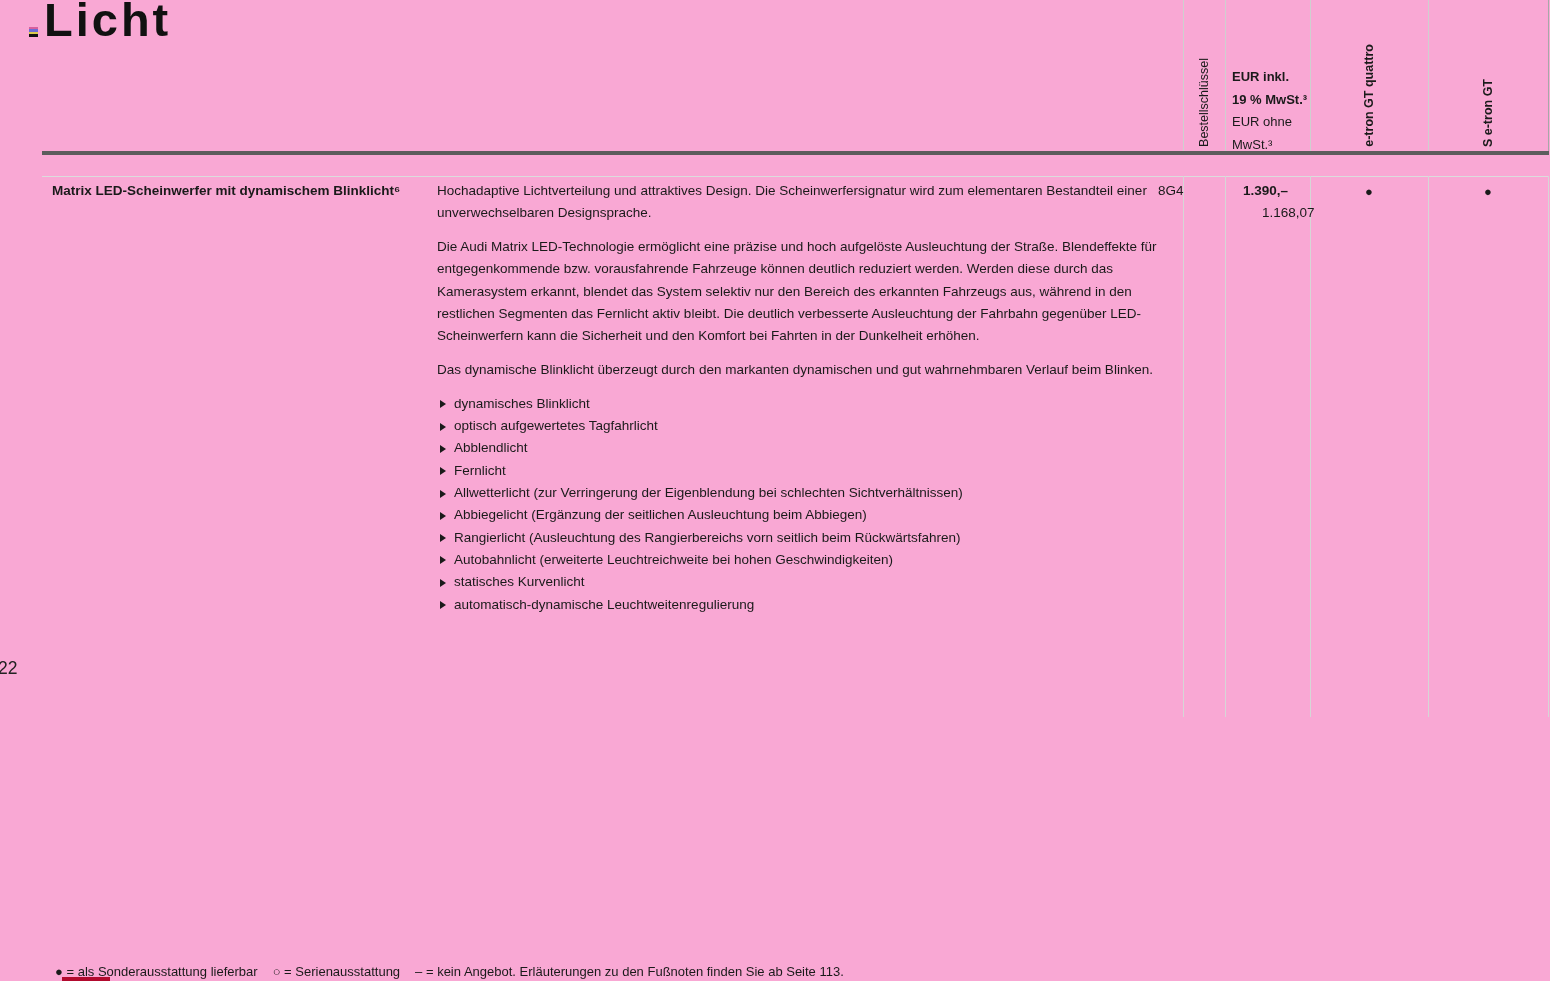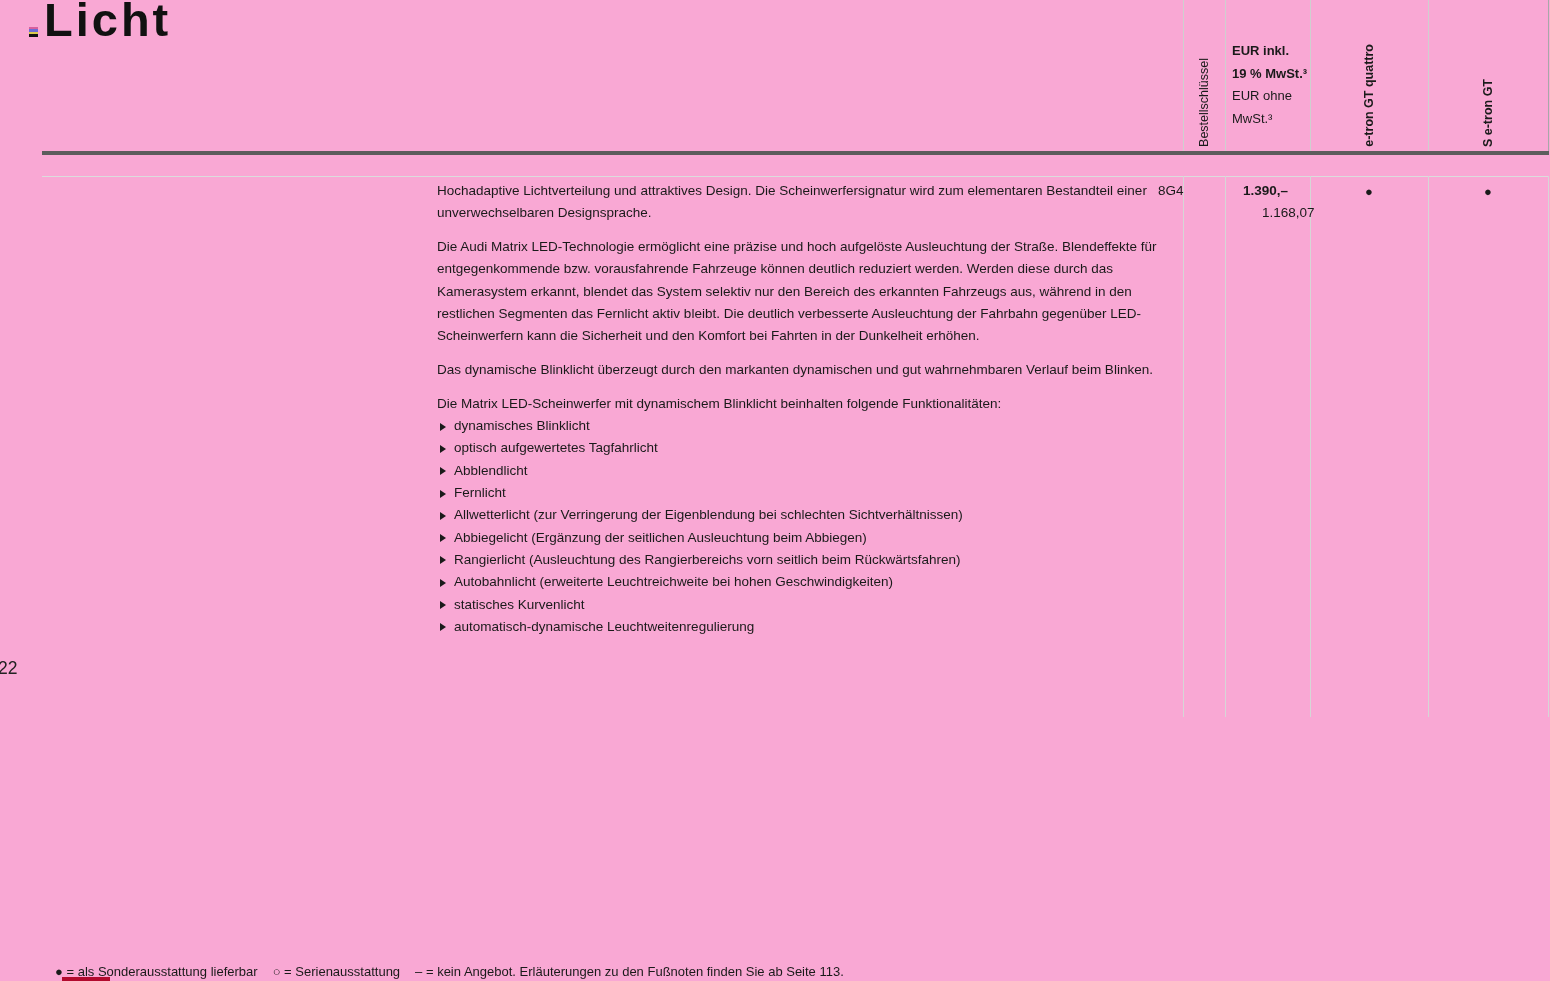--- a/index.html
+++ b/index.html
@@ -18,21 +18,21 @@
   .vline { position:absolute; width:1px; background:#cfcfcf; }
   .vline.hdr { top:0; height:151px; }
   .vline.body { top:176px; height:541px; background:#d6d6d6; }
   #thick-rule { position:absolute; left:42px; top:151px; width:1507px; height:4px; background:#5d5d5d; }
   #row-topline { position:absolute; left:42px; top:176px; width:1506px; height:1px; background:#dcdcdc; }
   .vlabel {
     position:absolute; bottom:834px; writing-mode:vertical-rl; transform:rotate(180deg);
     font-size:12.5px; white-space:nowrap; color:#1a1a1a;
   }
   .vlabel.bold { font-weight:bold; }
-  #price-header { position:absolute; left:1232px; top:40px; font-size:13px; line-height:22.5px; }
+  #price-header { position:absolute; left:1232px; top:66px; font-size:13px; line-height:22.5px; }
   #price-header .b { font-weight:bold; }
   
   #row-name { position:absolute; left:52px; top:180px; width:380px; font-size:13.5px; font-weight:bold; line-height:22.3px; }
   #row-desc { position:absolute; left:437px; top:180px; width:740px; font-size:13.5px; line-height:22.3px; }
   #row-desc p { margin:0 0 11.5px 0; }
   #row-desc p.intro { margin-bottom:0; }
   #row-desc ul { list-style:none; }
   #row-desc li { position:relative; padding-left:17px; }
   .tri {
     position:absolute; left:3px; top:7.5px; width:0; height:0;
@@ -86,26 +86,26 @@
 
   <div id="thick-rule"></div>
 
   <div id="row-topline"></div>
   <div class="vline body" style="left:1183px"></div>
   <div class="vline body" style="left:1225px"></div>
   <div class="vline body" style="left:1310px"></div>
   <div class="vline body" style="left:1428px"></div>
   <div class="vline body" style="left:1548px"></div>
 
+  <div id="row-name">Matrix LED-Scheinwerfer mit dynamischem Blinklicht⁶</div>
 
   <div id="row-desc">
     <p>Hochadaptive Lichtverteilung und attraktives Design. Die Scheinwerfersignatur wird zum elementaren Bestandteil einer unverwechselbaren Designsprache.</p>
     <p>Die Audi Matrix LED-Technologie ermöglicht eine präzise und hoch aufgelöste Ausleuchtung der Straße. Blendeffekte für entgegenkommende bzw. vorausfahrende Fahrzeuge können deutlich reduziert werden. Werden diese durch das Kamerasystem erkannt, blendet das System selektiv nur den Bereich des erkannten Fahrzeugs aus, während in den restlichen Segmenten das Fernlicht aktiv bleibt. Die deutlich verbesserte Ausleuchtung der Fahrbahn gegenüber LED-Scheinwerfern kann die Sicherheit und den Komfort bei Fahrten in der Dunkelheit erhöhen.</p>
     <p>Das dynamische Blinklicht überzeugt durch den markanten dynamischen und gut wahrnehmbaren Verlauf beim Blinken.</p>
-    <p class="intro">Die Matrix LED-Scheinwerfer mit dynamischem Blinklicht beinhalten folgende Funktionalitäten:</p>
     <ul>
       <li><span class="tri"></span><span>dynamisches Blinklicht</span></li>
       <li><span class="tri"></span><span>optisch aufgewertetes Tagfahrlicht</span></li>
       <li><span class="tri"></span><span>Abblendlicht</span></li>
       <li><span class="tri"></span><span>Fernlicht</span></li>
       <li><span class="tri"></span><span>Allwetterlicht (zur Verringerung der Eigenblendung bei schlechten Sichtverhältnissen)</span></li>
       <li><span class="tri"></span><span>Abbiegelicht (Ergänzung der seitlichen Ausleuchtung beim Abbiegen)</span></li>
       <li><span class="tri"></span><span>Rangierlicht (Ausleuchtung des Rangierbereichs vorn seitlich beim Rückwärtsfahren)</span></li>
       <li><span class="tri"></span><span>Autobahnlicht (erweiterte Leuchtreichweite bei hohen Geschwindigkeiten)</span></li>
       <li><span class="tri"></span><span>statisches Kurvenlicht</span></li>

